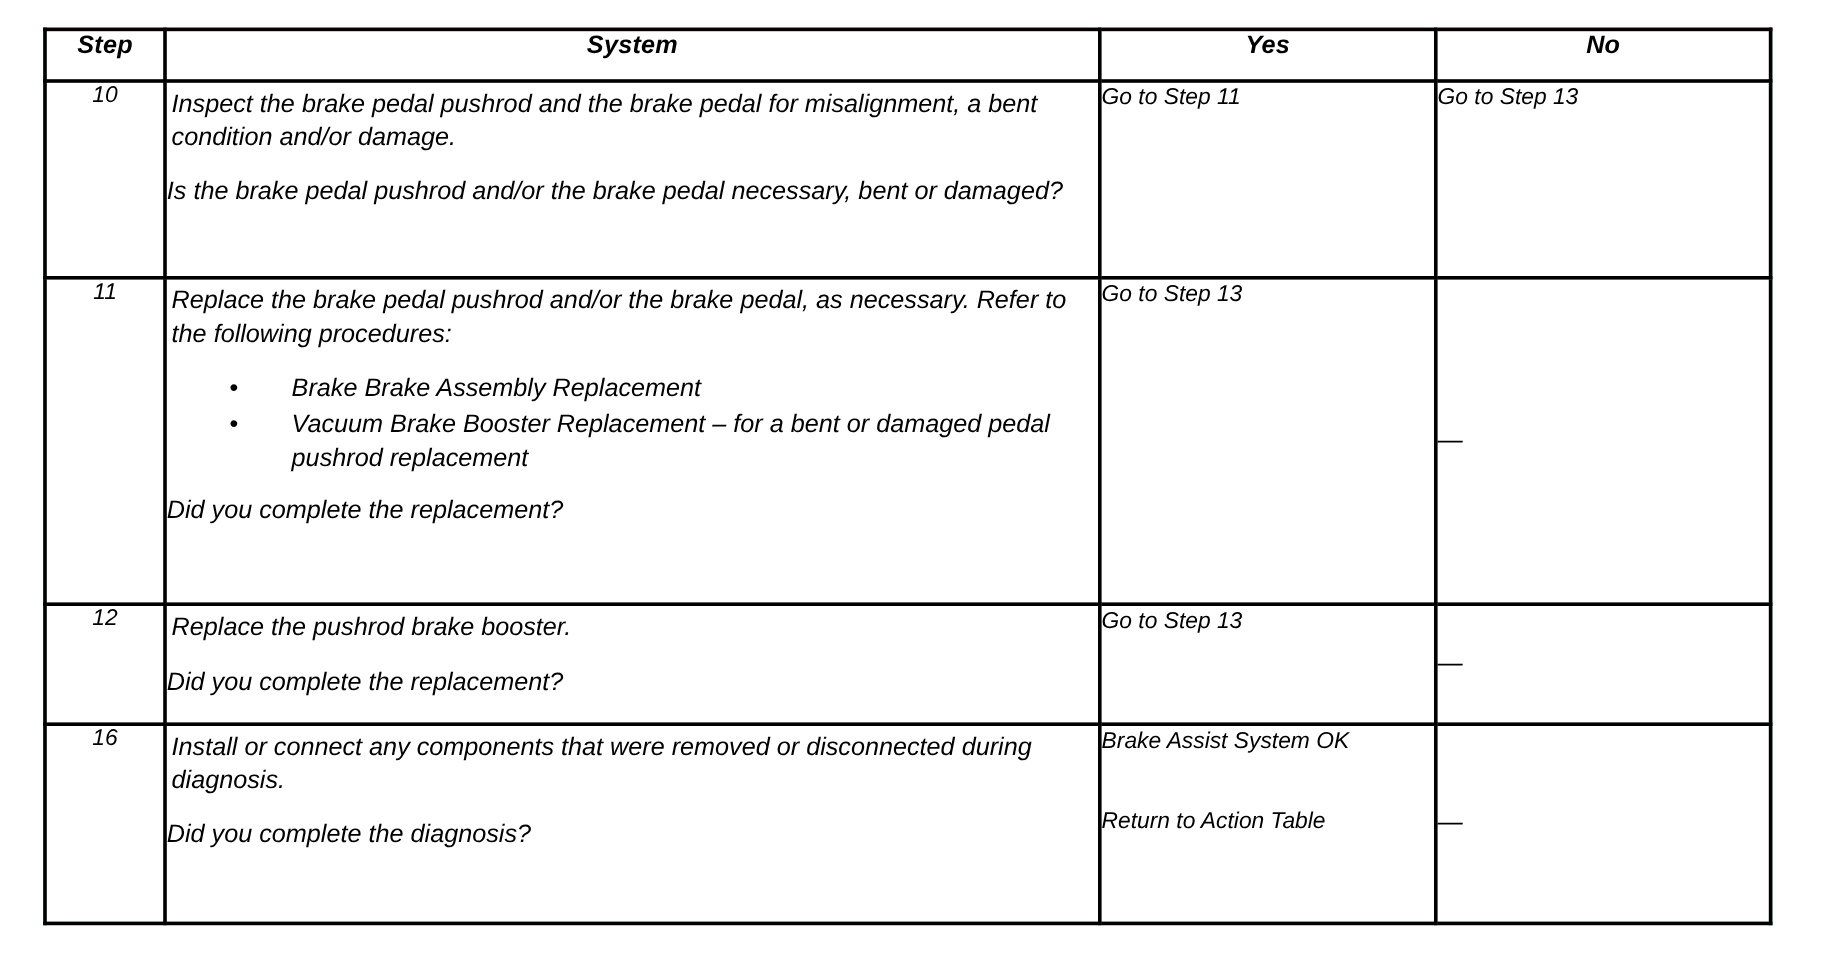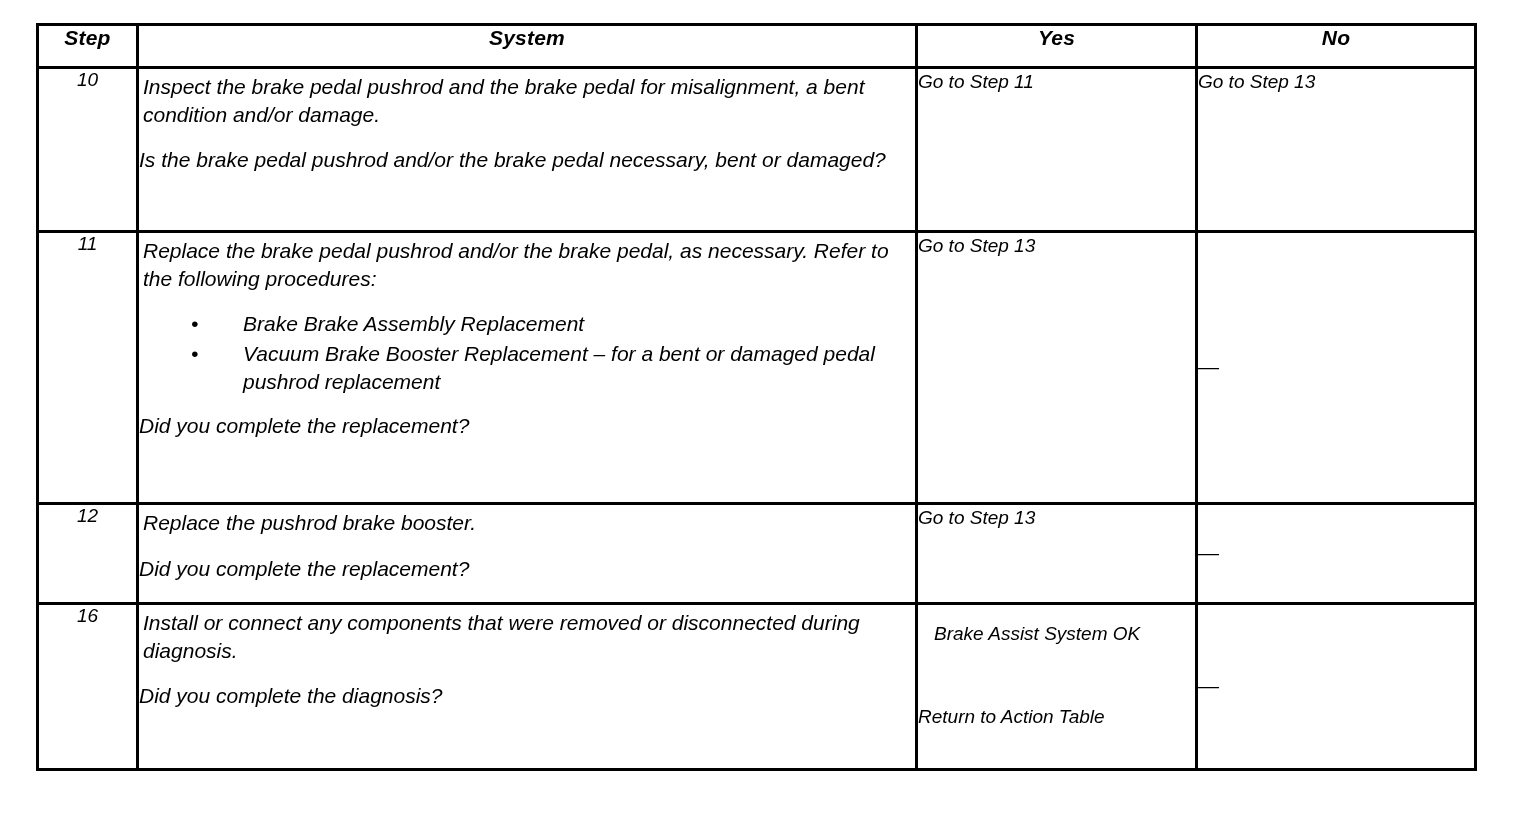--- a/index.html
+++ b/index.html
@@ -119,21 +119,21 @@
   .yn-cell.middle {
     vertical-align: middle;
   }
   .yn-stack {
     display: flex;
     flex-direction: column;
     justify-content: flex-end;
     height: 100%;
   }
   .yn-top {
-    margin: 16px;
+    margin: 0;
   }
   .yn-gap {
     height: 42px;
   }
   .yn-bottom {
     margin: 0;
   }
   .dash {
     font-size: 21px;
     line-height: 1;

